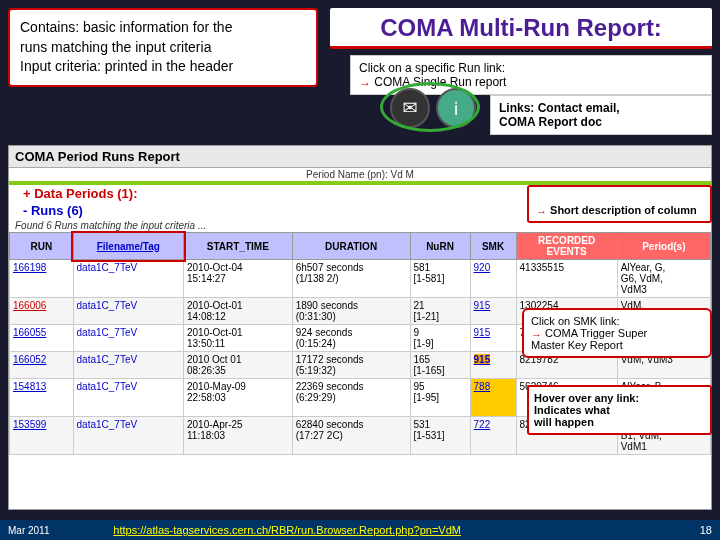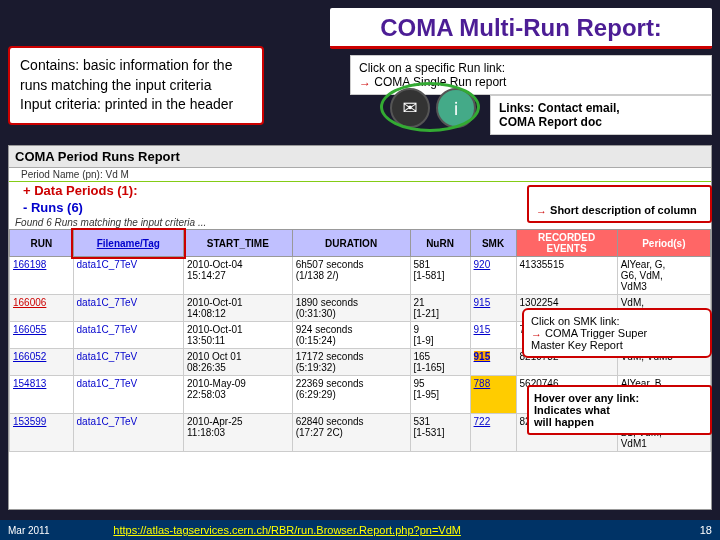--- a/index.html
+++ b/index.html
@@ -18,29 +18,28 @@
       background: #1a1a2e;
       position: relative;
       padding: 10px;
     }
 
     
     .top-left-box {
       position: absolute;
       top: 8px;
       left: 8px;
-      width: 256px;
+      width: 310px;
       background: #fff;
       border: 2px solid #cc0000;
       border-radius: 4px;
       padding: 8px 10px;
       font-size: 14px;
       color: #000;
       line-height: 1.4;
-      margin-top: 38px;
     }
 
     
     .top-title {
       position: absolute;
       top: 8px;
       left: 330px;
       right: 8px;
       text-align: center;
       font-size: 24px;
@@ -127,24 +126,25 @@
     .report-header {
       background: #e8e8e8;
       padding: 3px 6px;
       font-size: 13px;
       font-weight: bold;
       color: #000;
       border-bottom: 1px solid #aaa;
     }
 
     .report-subheader {
-      padding: 1px 12px;
+      padding: 1px 20px;
       font-size: 10px;
       color: #333;
-      border-bottom: 1px solid #84cc16;
+      border-bottom: 4px solid #84cc16;
+      text-align: center;
     }
 
     .report-section-header {
       padding: 1px 14px;
       font-size: 13px;
       font-weight: bold;
     }
     .report-section-header.red { color: #cc0000; }
     .report-section-header.blue { color: #0000cc; }
 

